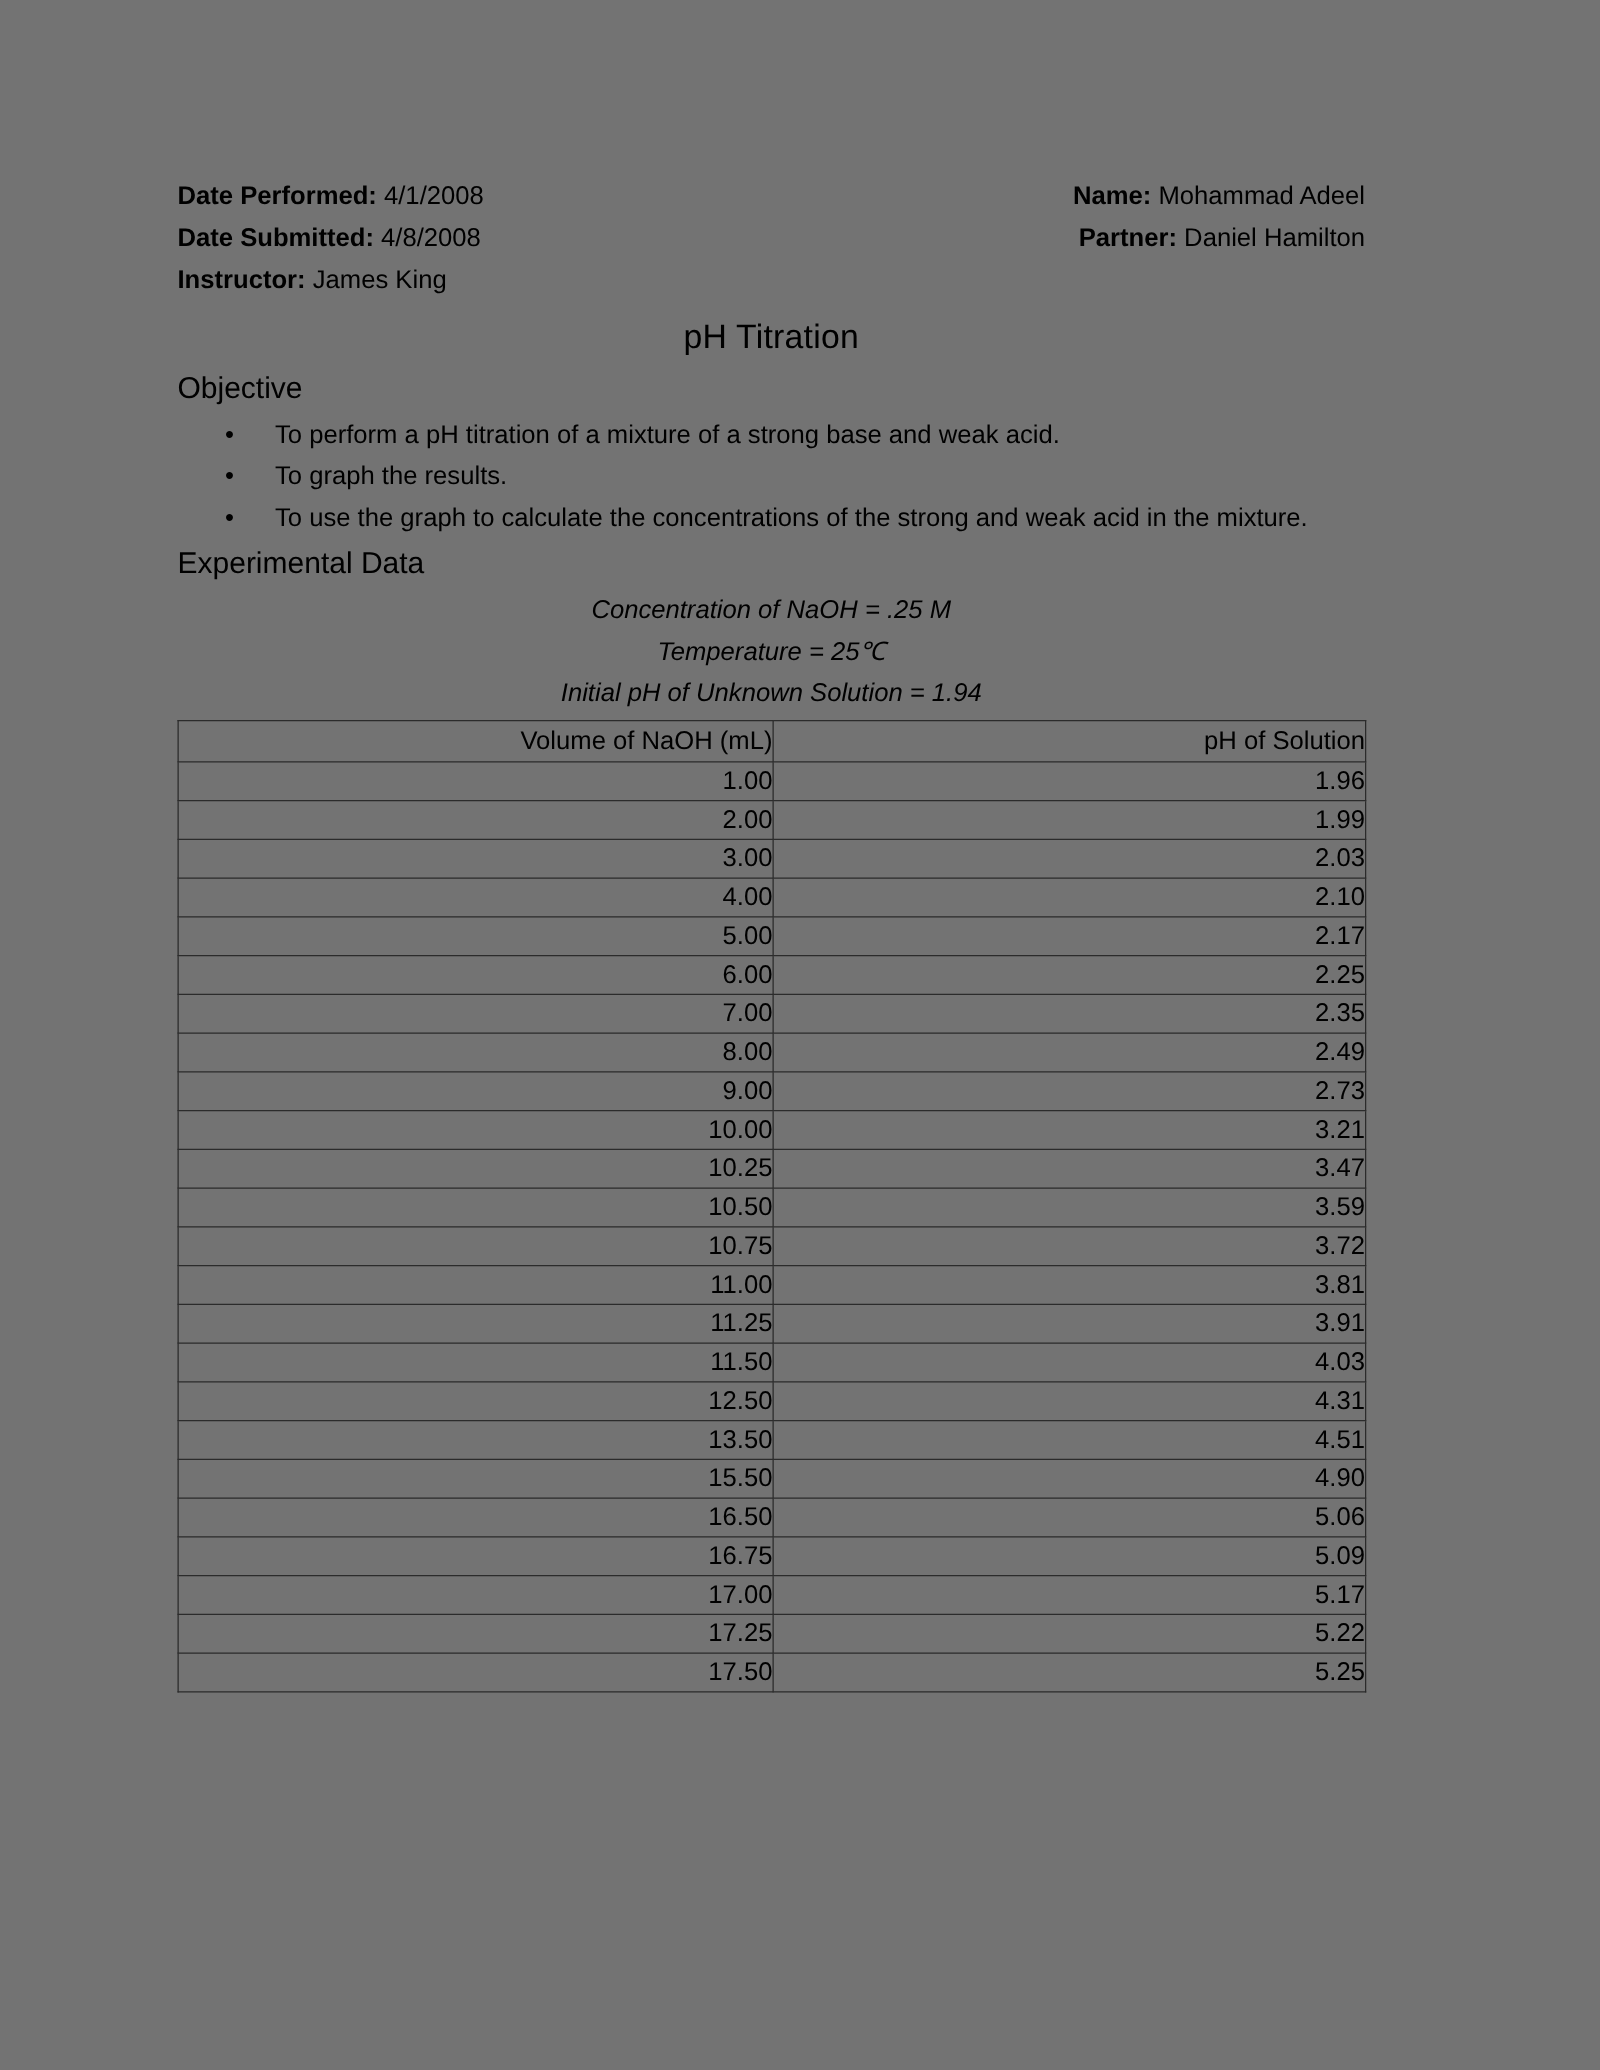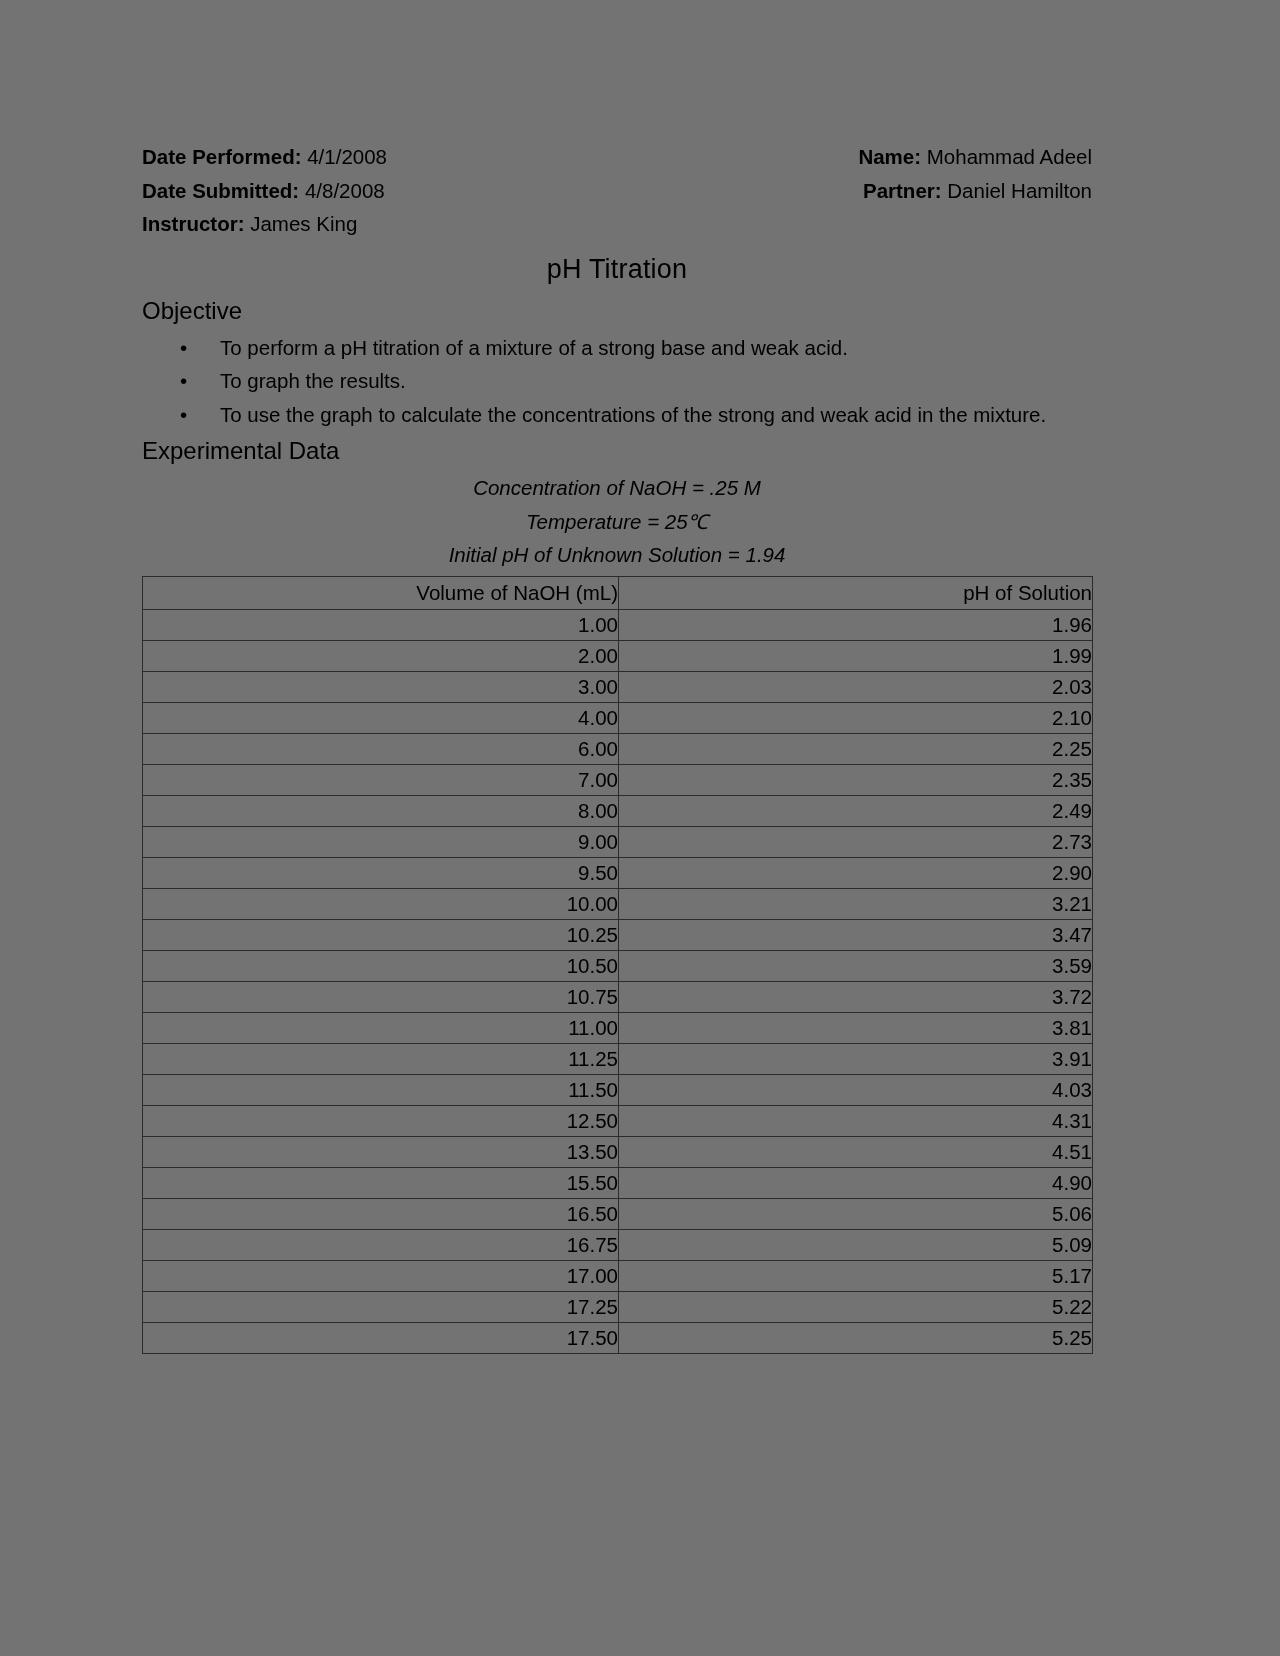--- a/index.html
+++ b/index.html
@@ -177,40 +177,40 @@
           </tr>
           <tr>
             <td>3.00</td>
             <td>2.03</td>
           </tr>
           <tr>
             <td>4.00</td>
             <td>2.10</td>
           </tr>
           <tr>
+            <td>5.00</td>
+            <td>2.17</td>
+          </tr>
+          <tr>
             <td>6.00</td>
             <td>2.25</td>
           </tr>
           <tr>
             <td>7.00</td>
             <td>2.35</td>
           </tr>
           <tr>
             <td>8.00</td>
             <td>2.49</td>
           </tr>
           <tr>
             <td>9.00</td>
             <td>2.73</td>
           </tr>
           <tr>
-            <td>9.50</td>
-            <td>2.90</td>
-          </tr>
-          <tr>
             <td>10.00</td>
             <td>3.21</td>
           </tr>
           <tr>
             <td>10.25</td>
             <td>3.47</td>
           </tr>
           <tr>
             <td>10.50</td>
             <td>3.59</td>

